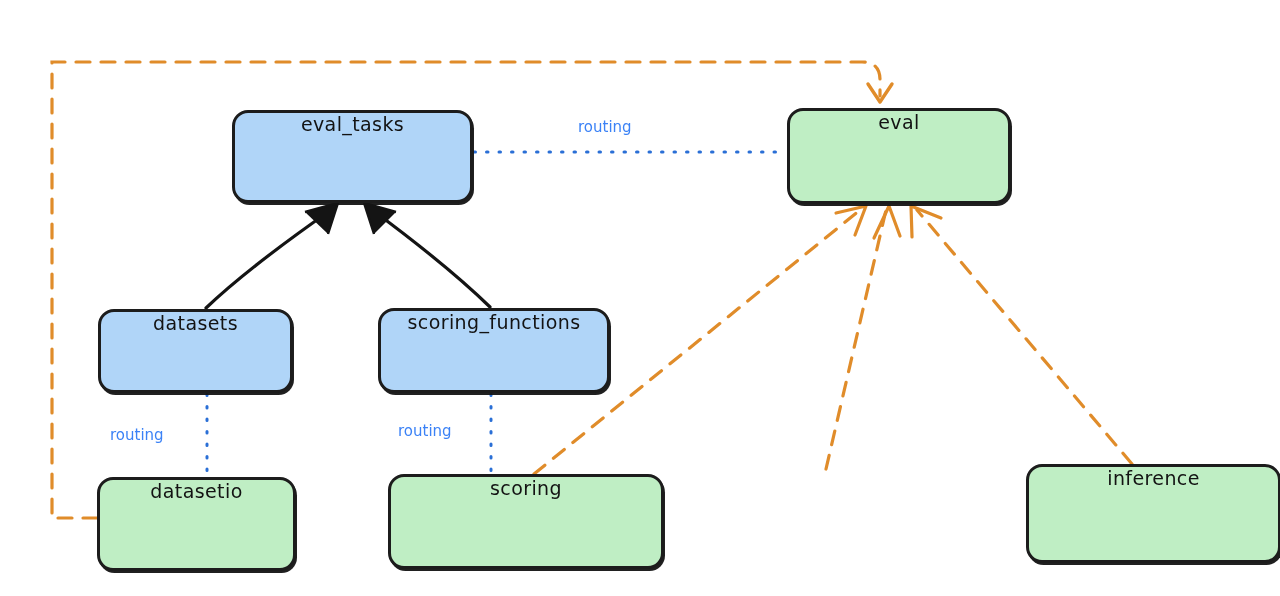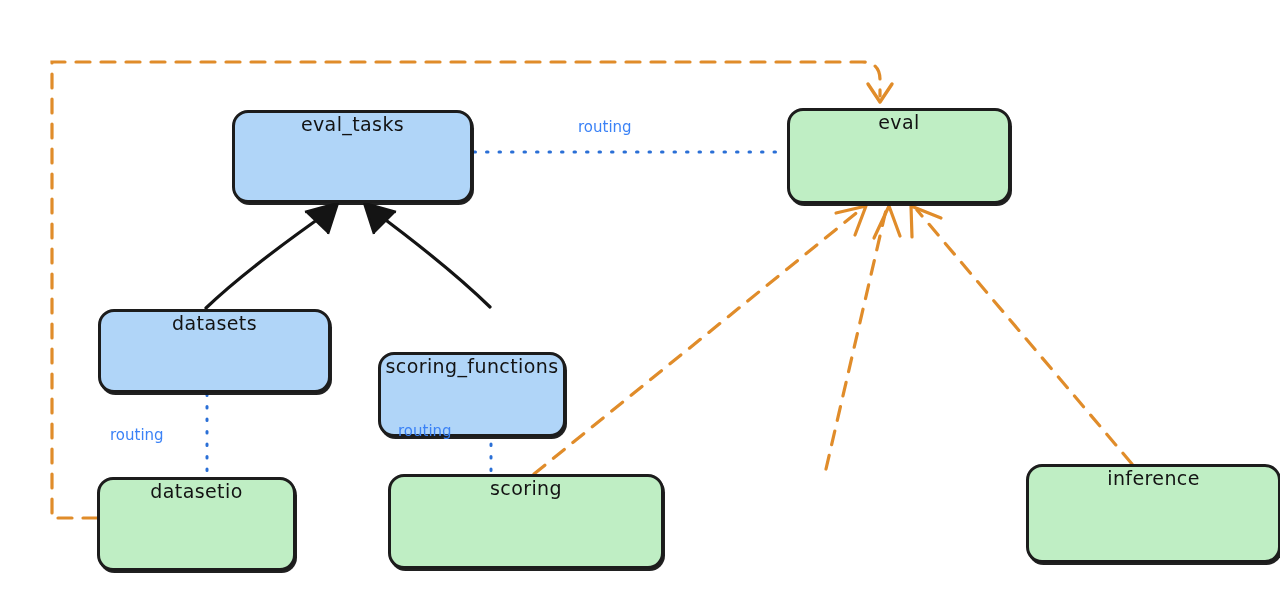--- a/index.html
+++ b/index.html
@@ -91,25 +91,25 @@
   </svg>
 
   <div class="node blue" style="left:232px; top:110px; width:241px; height:93px;">
     <span class="node-label">eval_tasks</span>
   </div>
 
   <div class="node green" style="left:787px; top:108px; width:224px; height:96px;">
     <span class="node-label">eval</span>
   </div>
 
-  <div class="node blue" style="left:98px; top:309px; width:233px; height:84px;">
+  <div class="node blue" style="left:98px; top:309px; width:195px; height:84px;">
     <span class="node-label">datasets</span>
   </div>
 
-  <div class="node blue" style="left:378px; top:308px; width:188px; height:85px;margin-top:44px;">
+  <div class="node blue" style="left:378px; top:308px; width:232px; height:85px;">
     <span class="node-label">scoring_functions</span>
   </div>
 
   <div class="node green" style="left:97px; top:477px; width:199px; height:94px;">
     <span class="node-label">datasetio</span>
   </div>
 
   <div class="node green" style="left:388px; top:474px; width:276px; height:95px;">
     <span class="node-label">scoring</span>
   </div>

